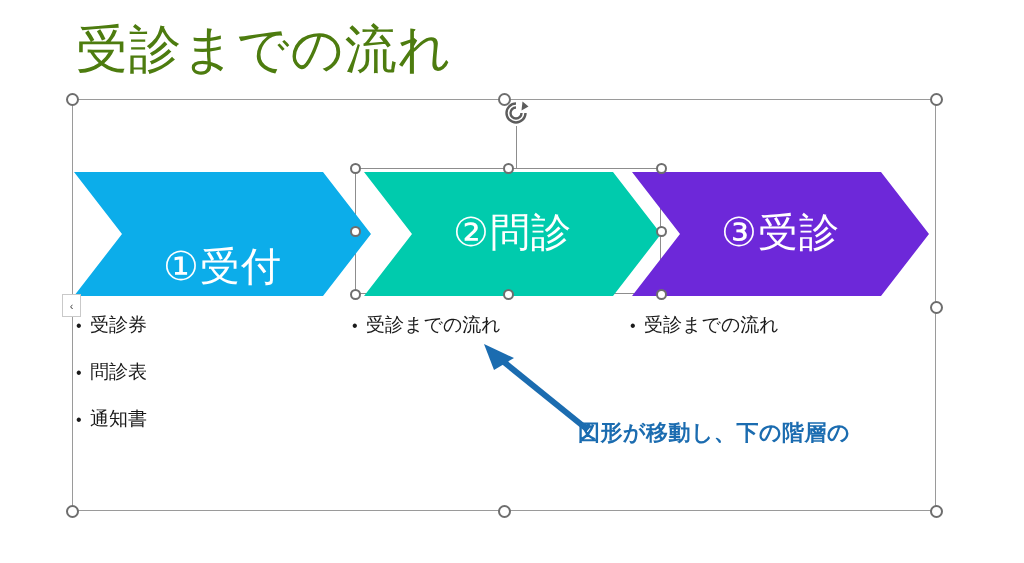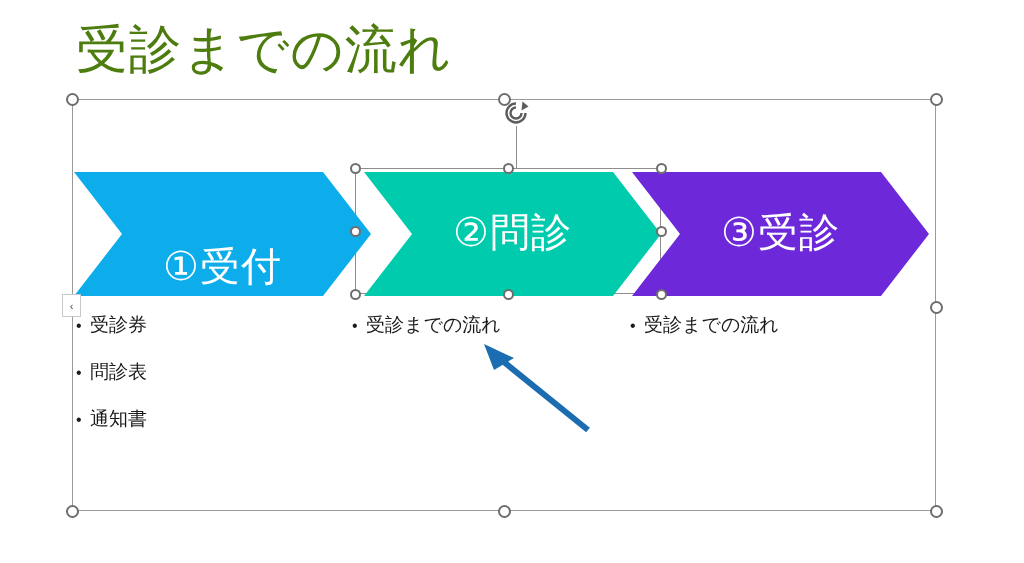--- a/index.html
+++ b/index.html
@@ -274,15 +274,16 @@
   <div class="pane-toggle">‹</div>
 
   <div class="annot-arrow">
     <svg width="130" height="100" viewBox="0 0 130 100">
       <line x1="118" y1="94" x2="24" y2="18" stroke="#1b6cb0" stroke-width="6"></line>
       <path d="M14 8 L44 22 L24 34 Z" fill="#1b6cb0"></path>
     </svg>
   </div>
 
   <div class="annotation">
+    <div>図形が移動し、下の階層の</div>
   </div>
 
 </div>
 
 </body></html>

